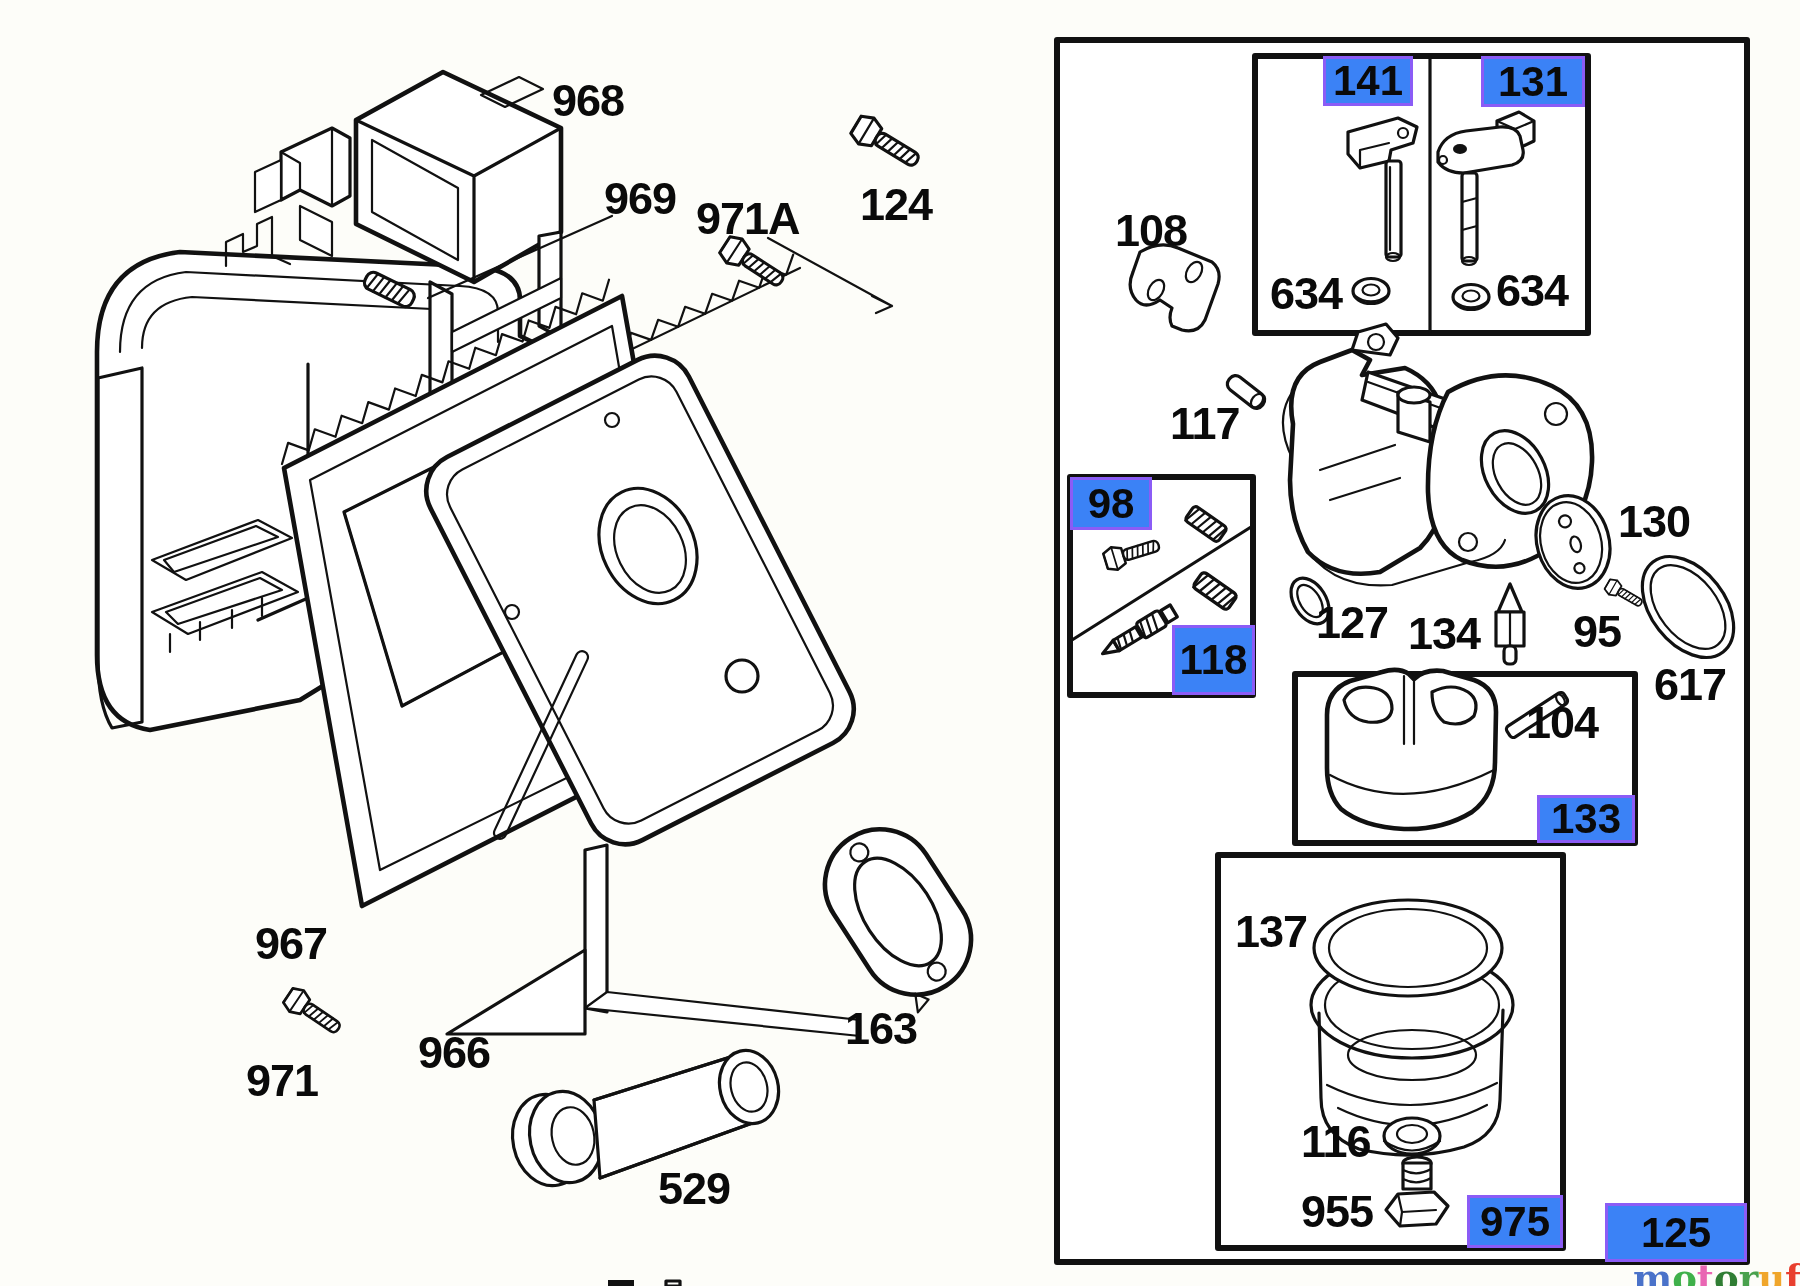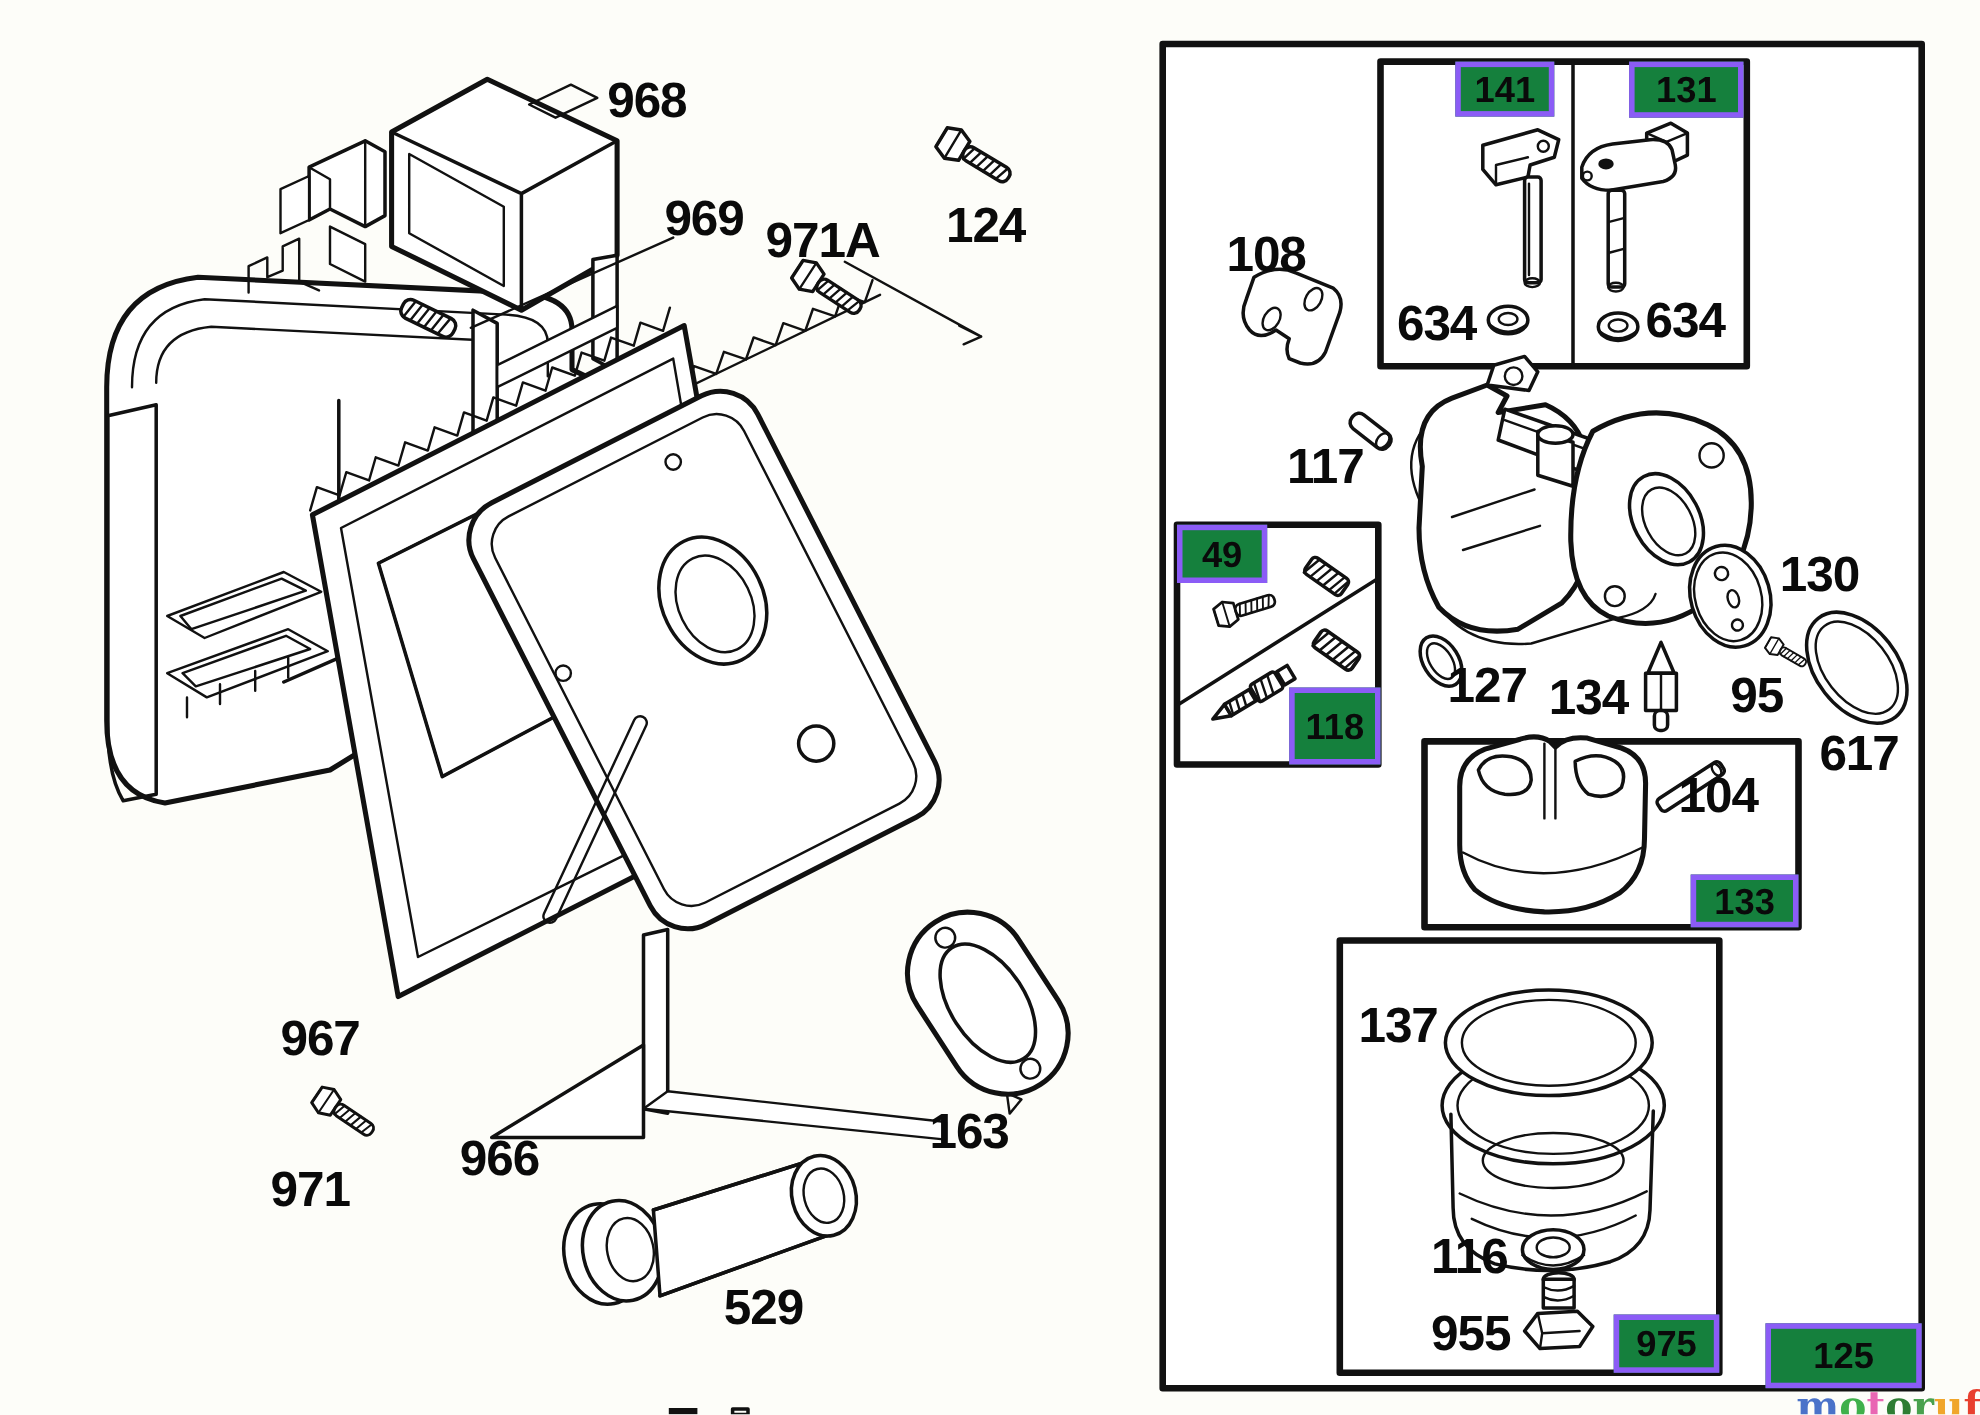--- a/index.html
+++ b/index.html
@@ -9,22 +9,22 @@
   .ln path,.ln rect,.ln ellipse,.ln circle,.ln line,.ln polyline{
       stroke:#111;fill:none;stroke-width:3.2;stroke-linecap:round;stroke-linejoin:round;}
   .ln .f{fill:#fff;}
   .ln .thick{stroke-width:4.6;}
   .ln .thin{stroke-width:2.2;}
   .ln .box{stroke-width:6;fill:#fff;}
   .ln .solid{fill:#111;stroke:none;}
   
   .plabel{position:absolute;color:#0a0a0a;font-weight:700;font-size:45px;line-height:1;
           letter-spacing:-1px;white-space:nowrap;}
-  .plabel.boxed{border:5px solid #8b5cf6;background:#15803d;display:flex;align-items:center;
-          justify-content:center;font-size:33px;box-sizing:border-box;letter-spacing:0;}
+  .plabel.boxed{border:3px solid #8b5cf6;background:#3b82f6;display:flex;align-items:center;
+          justify-content:center;font-size:42px;box-sizing:border-box;letter-spacing:0;}
   
   #watermark{position:absolute;left:1633px;top:1238px;font-family:"DejaVu Serif",serif;
           font-weight:700;font-size:37px;line-height:1;white-space:nowrap;margin-top:22px;}
 </style>
 </head>
 <body>
 
 <div id="stage">
 
 <svg class="ln" width="1800" height="1286" viewBox="0 0 1800 1286">
@@ -285,21 +285,21 @@
   <g>
     <ellipse class="f" cx="1417" cy="1163" rx="14" ry="6"></ellipse>
     <rect class="f" x="1403" y="1163" width="28" height="26"></rect>
     <path class="thin" d="M1403,1170 Q1417,1177 1431,1169 M1403,1179 Q1417,1186 1431,1178"></path>
     <path class="f" d="M1386,1210 L1398,1194 L1434,1192 L1448,1206 L1436,1224 L1400,1226 Z"></path>
     <path class="thin" d="M1398,1194 L1402,1212 L1436,1210 M1402,1212 L1400,1226"></path>
   </g>
 </svg>
 
 <div id="labels">
-      <div class="plabel" style="left: 552px; top: 68px;">968</div>
+      <div class="plabel" style="left: 552px; top: 78px;">968</div>
       <div class="plabel" style="left: 604px; top: 176px;">969</div>
       <div class="plabel" style="left: 696px; top: 196px;">971A</div>
       <div class="plabel" style="left: 860px; top: 182px;">124</div>
       <div class="plabel" style="left: 255px; top: 921px;">967</div>
       <div class="plabel" style="left: 246px; top: 1058px;">971</div>
       <div class="plabel" style="left: 418px; top: 1030px;">966</div>
       <div class="plabel" style="left: 845px; top: 1006px;">163</div>
       <div class="plabel" style="left: 658px; top: 1166px;">529</div>
       <div class="plabel" style="left: 1115px; top: 208px;">108</div>
       <div class="plabel" style="left: 1170px; top: 401px;">117</div>
@@ -309,21 +309,21 @@
       <div class="plabel" style="left: 1408px; top: 611px;">134</div>
       <div class="plabel" style="left: 1618px; top: 479px; margin-top: 20px;">130</div>
       <div class="plabel" style="left: 1573px; top: 609px;">95</div>
       <div class="plabel" style="left: 1654px; top: 662px;">617</div>
       <div class="plabel" style="left: 1526px; top: 700px;">104</div>
       <div class="plabel" style="left: 1235px; top: 909px;">137</div>
       <div class="plabel" style="left: 1301px; top: 1119px;">116</div>
       <div class="plabel" style="left: 1301px; top: 1189px;">955</div>
       <div class="plabel boxed" style="left: 1323px; top: 56px; width: 90px; height: 50px;">141</div>
       <div class="plabel boxed" style="left: 1481px; top: 56px; width: 104px; height: 51px;">131</div>
-      <div class="plabel boxed" style="left: 1070px; top: 477px; width: 82px; height: 53px;">49</div>
+      <div class="plabel boxed" style="left: 1070px; top: 477px; width: 82px; height: 53px;">98</div>
       <div class="plabel boxed" style="left: 1172px; top: 625px; width: 83px; height: 70px;">118</div>
       <div class="plabel boxed" style="left: 1537px; top: 795px; width: 98px; height: 48px;">133</div>
       <div class="plabel boxed" style="left: 1467px; top: 1195px; width: 96px; height: 53px;">975</div>
       <div class="plabel boxed" style="left: 1605px; top: 1203px; width: 142px; height: 59px;">125</div>
     </div>
 
 <div id="watermark"><span style="color: rgb(74, 114, 201);">m</span><span style="color: rgb(63, 176, 74);">o</span><span style="color: rgb(233, 102, 179);">t</span><span style="color: rgb(47, 125, 51);">o</span><span style="color: rgb(73, 161, 77);">r</span><span style="color: rgb(240, 166, 43);">u</span><span style="color: rgb(232, 64, 47);">f</span></div>
 
 </div>
 

